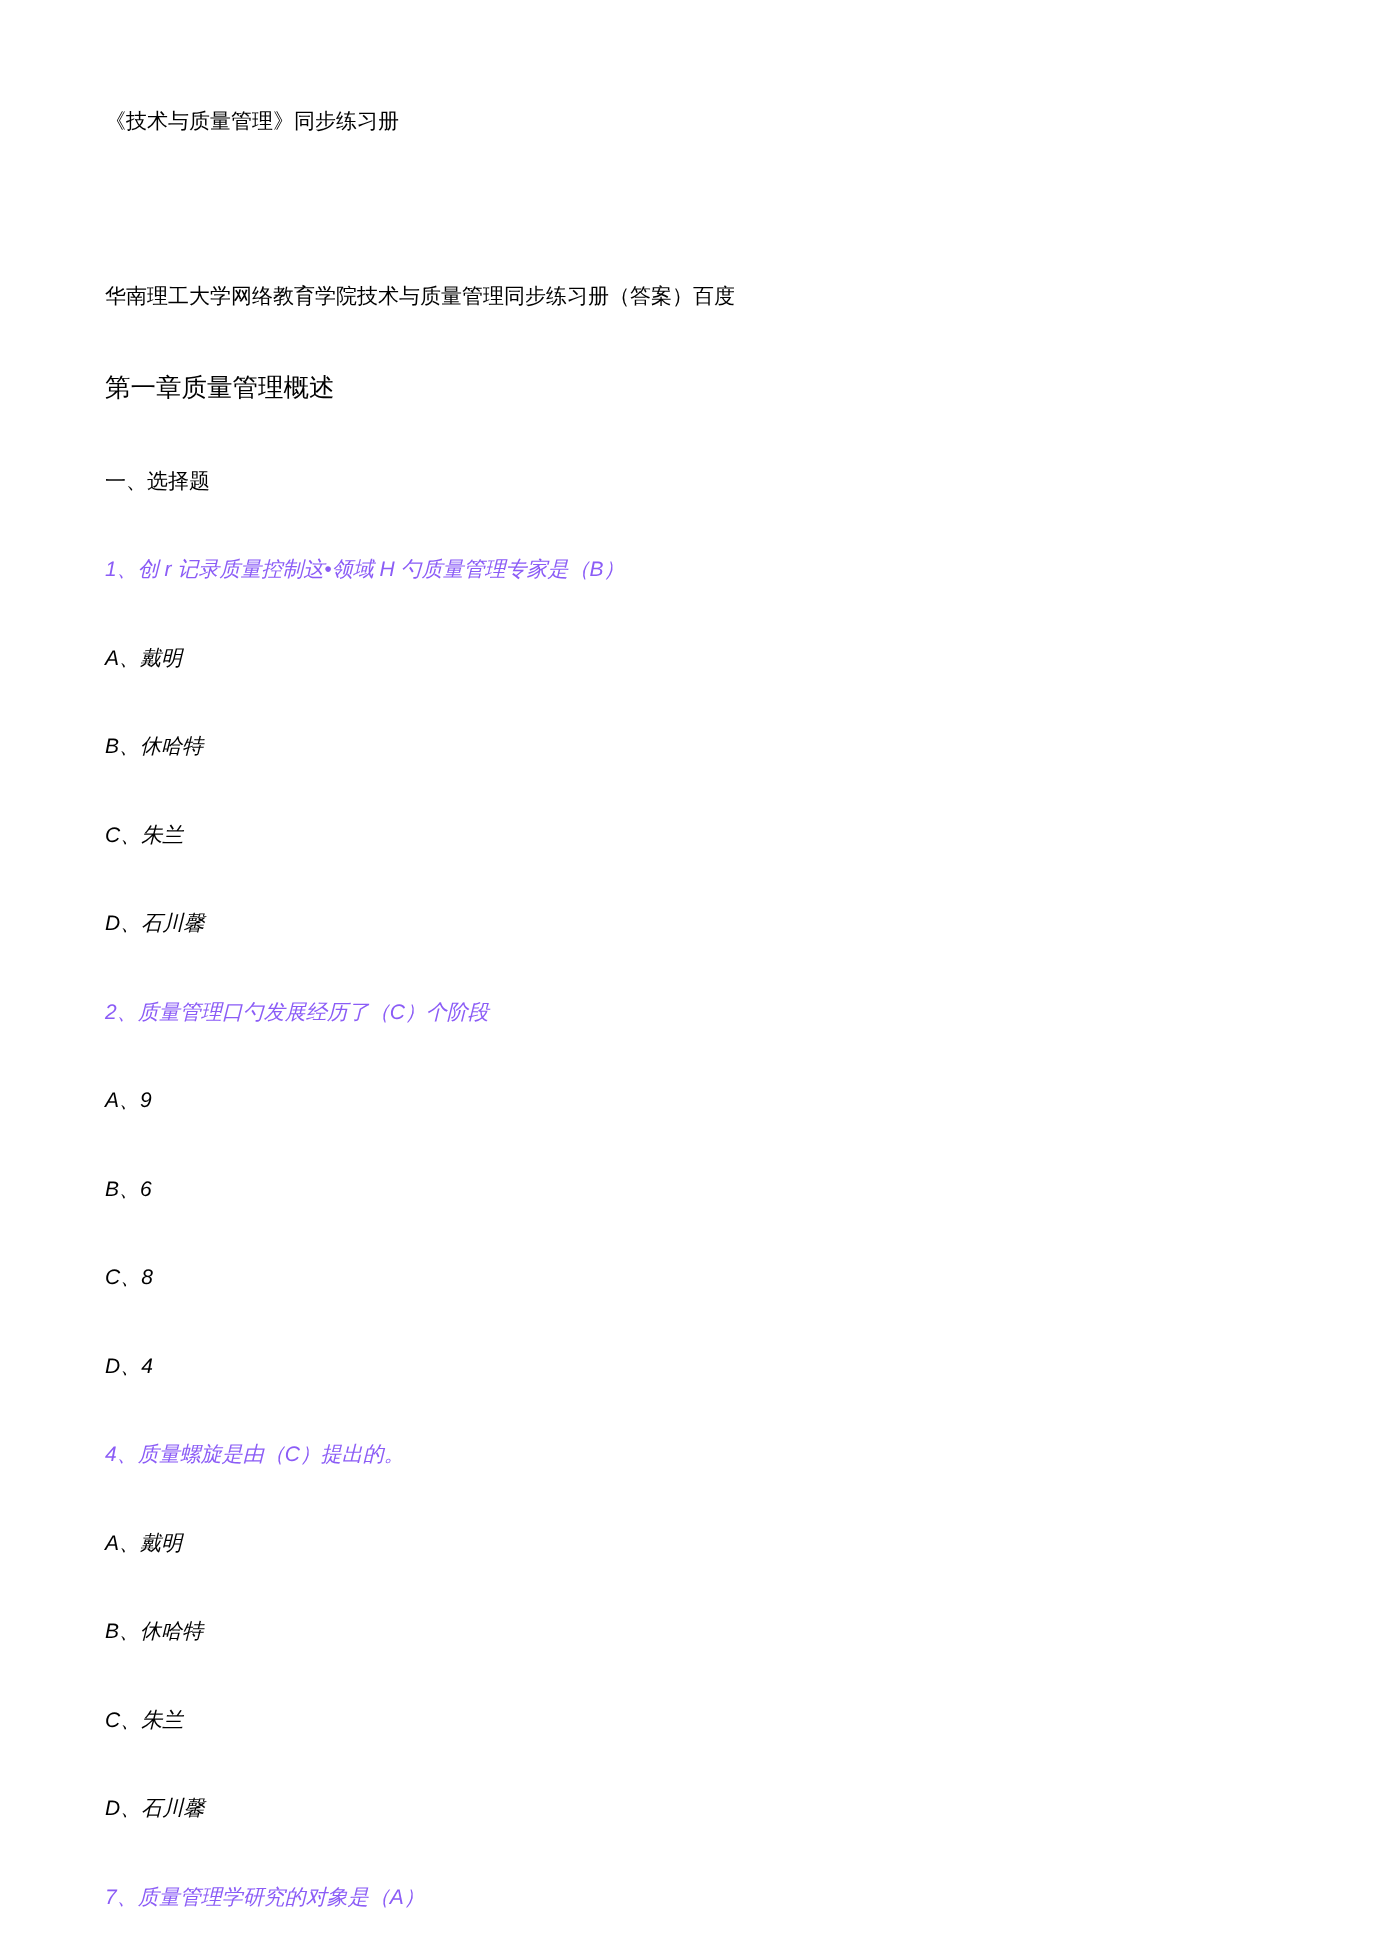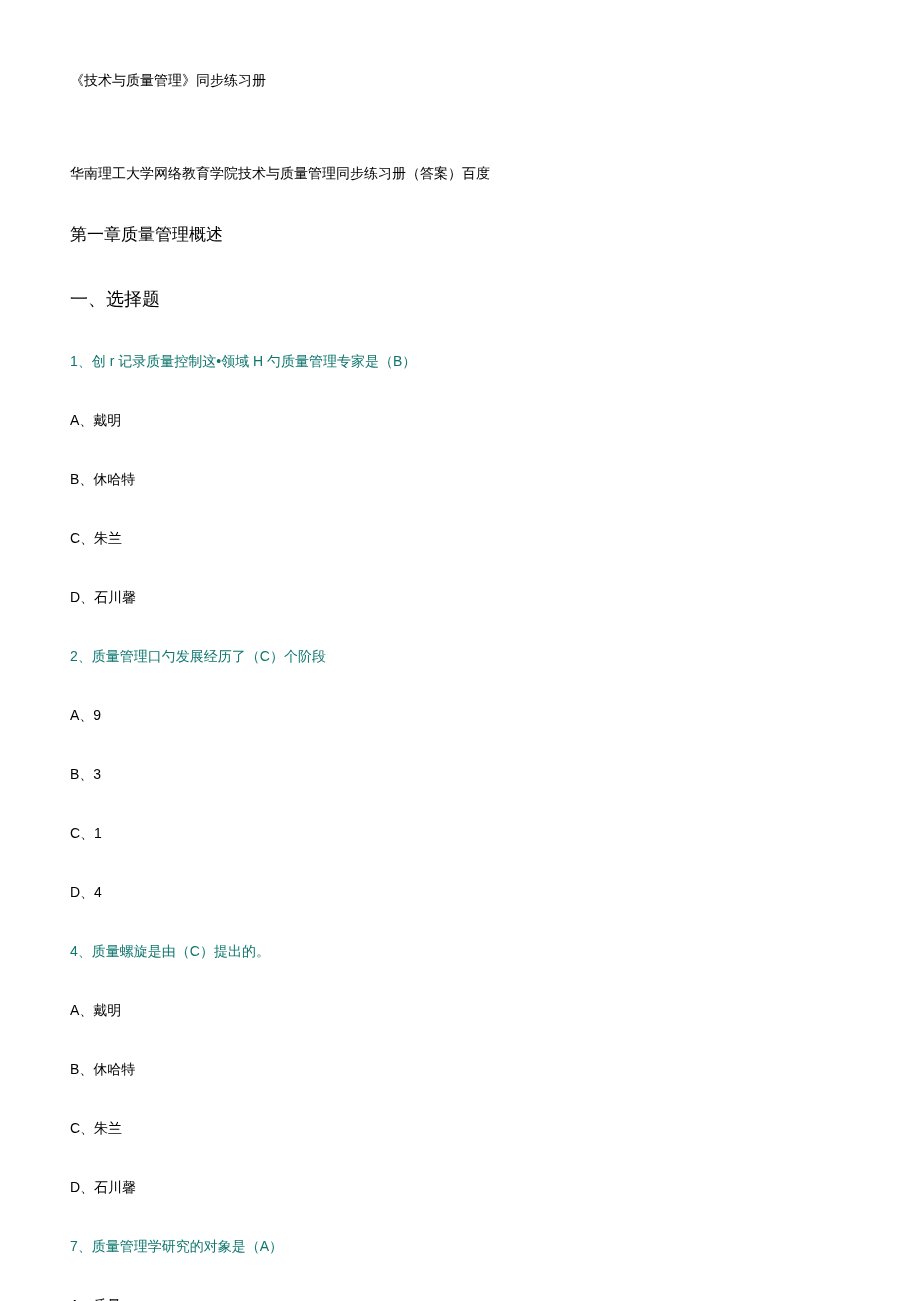--- a/index.html
+++ b/index.html
@@ -19,31 +19,33 @@
     .title {
       font-size: 14px;
     }
     .subtitle {
       font-size: 14px;
     }
     .chapter {
       font-size: 17px;
     }
     .section {
-      font-size: 18px;
+      font-size: 14px;
     }
     .question {
-      color: #0f766e;
+      color: #8b5cf6;
       font-size: 14px;
+      font-style: italic;
     }
     .option {
       font-size: 14px;
+      font-style: italic;
     }
     .gap-large {
-      margin-bottom: 72px;
+      margin-bottom: 96px;
     }
   </style>
 </head>
 <body>
 
 <div class="block gap-large title">《技术与质量管理》同步练习册</div>
 
 <div class="block subtitle">华南理工大学网络教育学院技术与质量管理同步练习册（答案）百度</div>
 
 <div class="block chapter">第一章质量管理概述</div>
@@ -51,22 +53,22 @@
 <div class="block section">一、选择题</div>
 
 <div class="block question">1、创 r 记录质量控制这•领域 H 勺质量管理专家是（B）</div>
 <div class="block option">A、戴明</div>
 <div class="block option">B、休哈特</div>
 <div class="block option">C、朱兰</div>
 <div class="block option">D、石川馨</div>
 
 <div class="block question">2、质量管理口勺发展经历了（C）个阶段</div>
 <div class="block option">A、9</div>
-<div class="block option">B、3</div>
-<div class="block option">C、1</div>
+<div class="block option">B、6</div>
+<div class="block option">C、8</div>
 <div class="block option">D、4</div>
 
 <div class="block question">4、质量螺旋是由（C）提出的。</div>
 <div class="block option">A、戴明</div>
 <div class="block option">B、休哈特</div>
 <div class="block option">C、朱兰</div>
 <div class="block option">D、石川馨</div>
 
 <div class="block question">7、质量管理学研究的对象是（A）</div>
 <div class="block option">A、质量</div>

